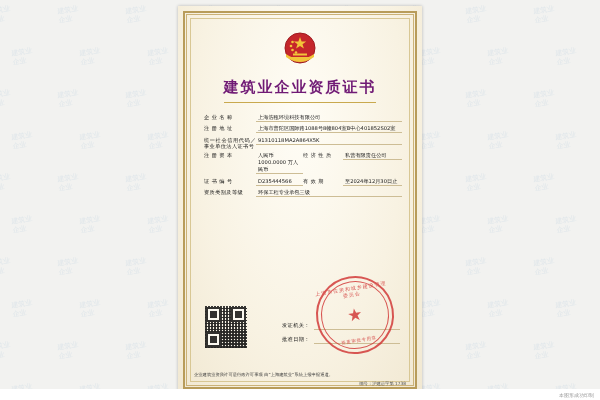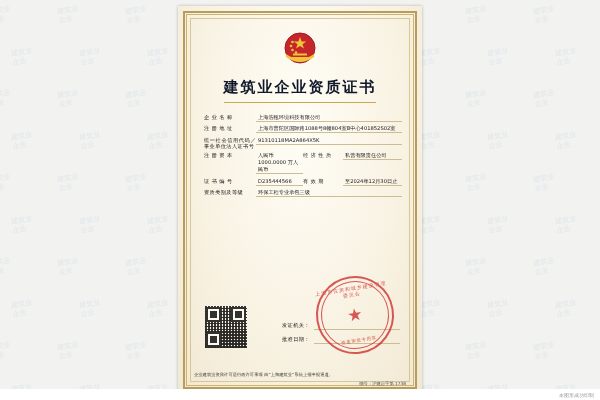--- a/index.html
+++ b/index.html
@@ -98,21 +98,21 @@
   .title {
     position: absolute;
     left: 0;
     right: 0;
     top: 72px;
     text-align: center;
     font-family: "DejaVu Sans", sans-serif;
     font-size: 15px;
     font-weight: bold;
     letter-spacing: 2px;
-    color: #0f172a;
+    color: #701a75;
   }
   .title-rule {
     position: absolute;
     left: 46px;
     right: 46px;
     top: 96px;
     height: 1px;
     background: #c9a94e;
   }
 

